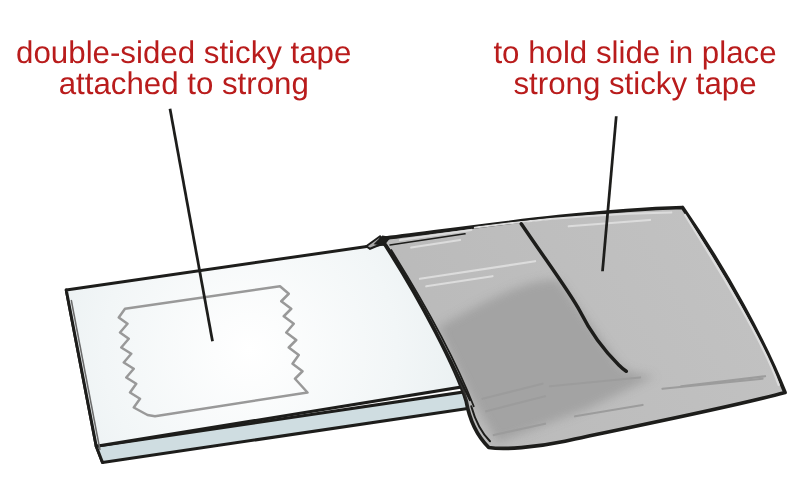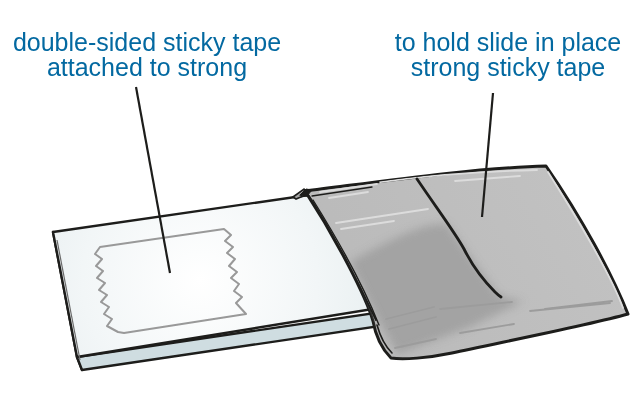--- a/index.html
+++ b/index.html
@@ -3,21 +3,21 @@
 <meta charset="utf-8">
 <style>
   html,body{margin:0;padding:0;background:#ffffff;}
   .stage{
     position:relative;width:640px;height:400px;background:#ffffff;
     font-family:"Liberation Sans",sans-serif;overflow:hidden;
   }
   .stage svg{position:absolute;left:0;top:0;}
   .label{
     position:absolute;text-align:center;
-    font-size:25px;line-height:25px;color:#0369a1;
+    font-size:25px;line-height:25px;color:#b91c1c;
   }
   .label-left{left:8px;top:30px;width:278px;}
   .label-right{left:382px;top:30px;width:252px;}
 </style>
 </head>
 <body>
 
 <div class="stage">
 
   <div class="label label-left">

